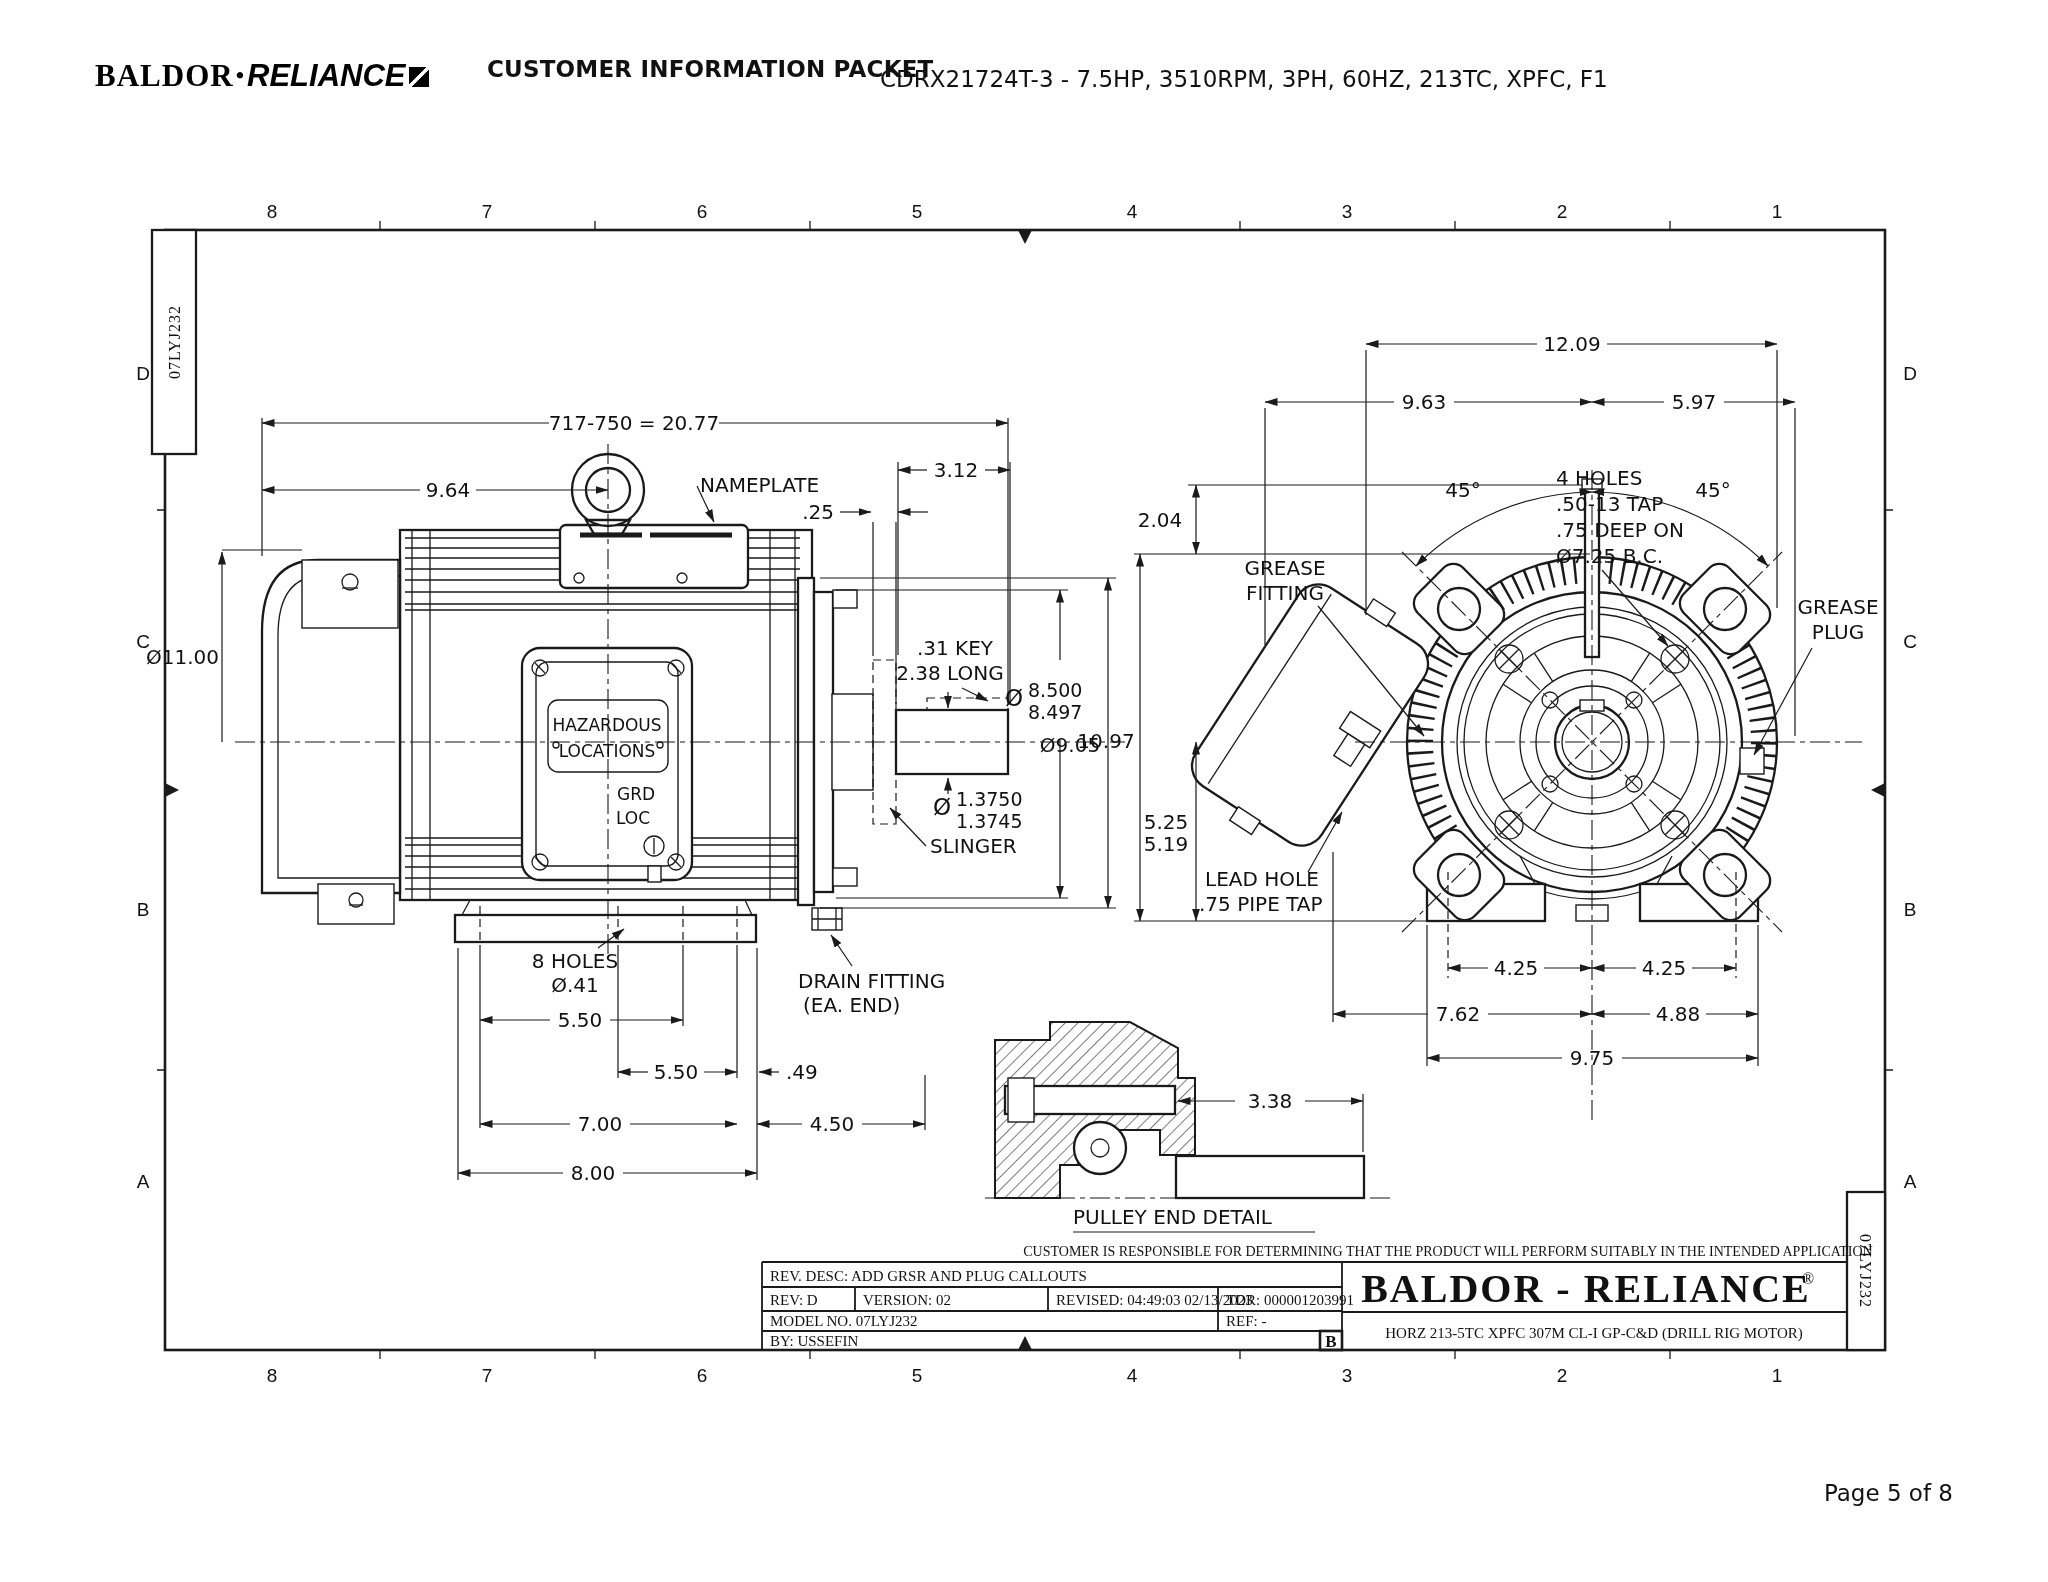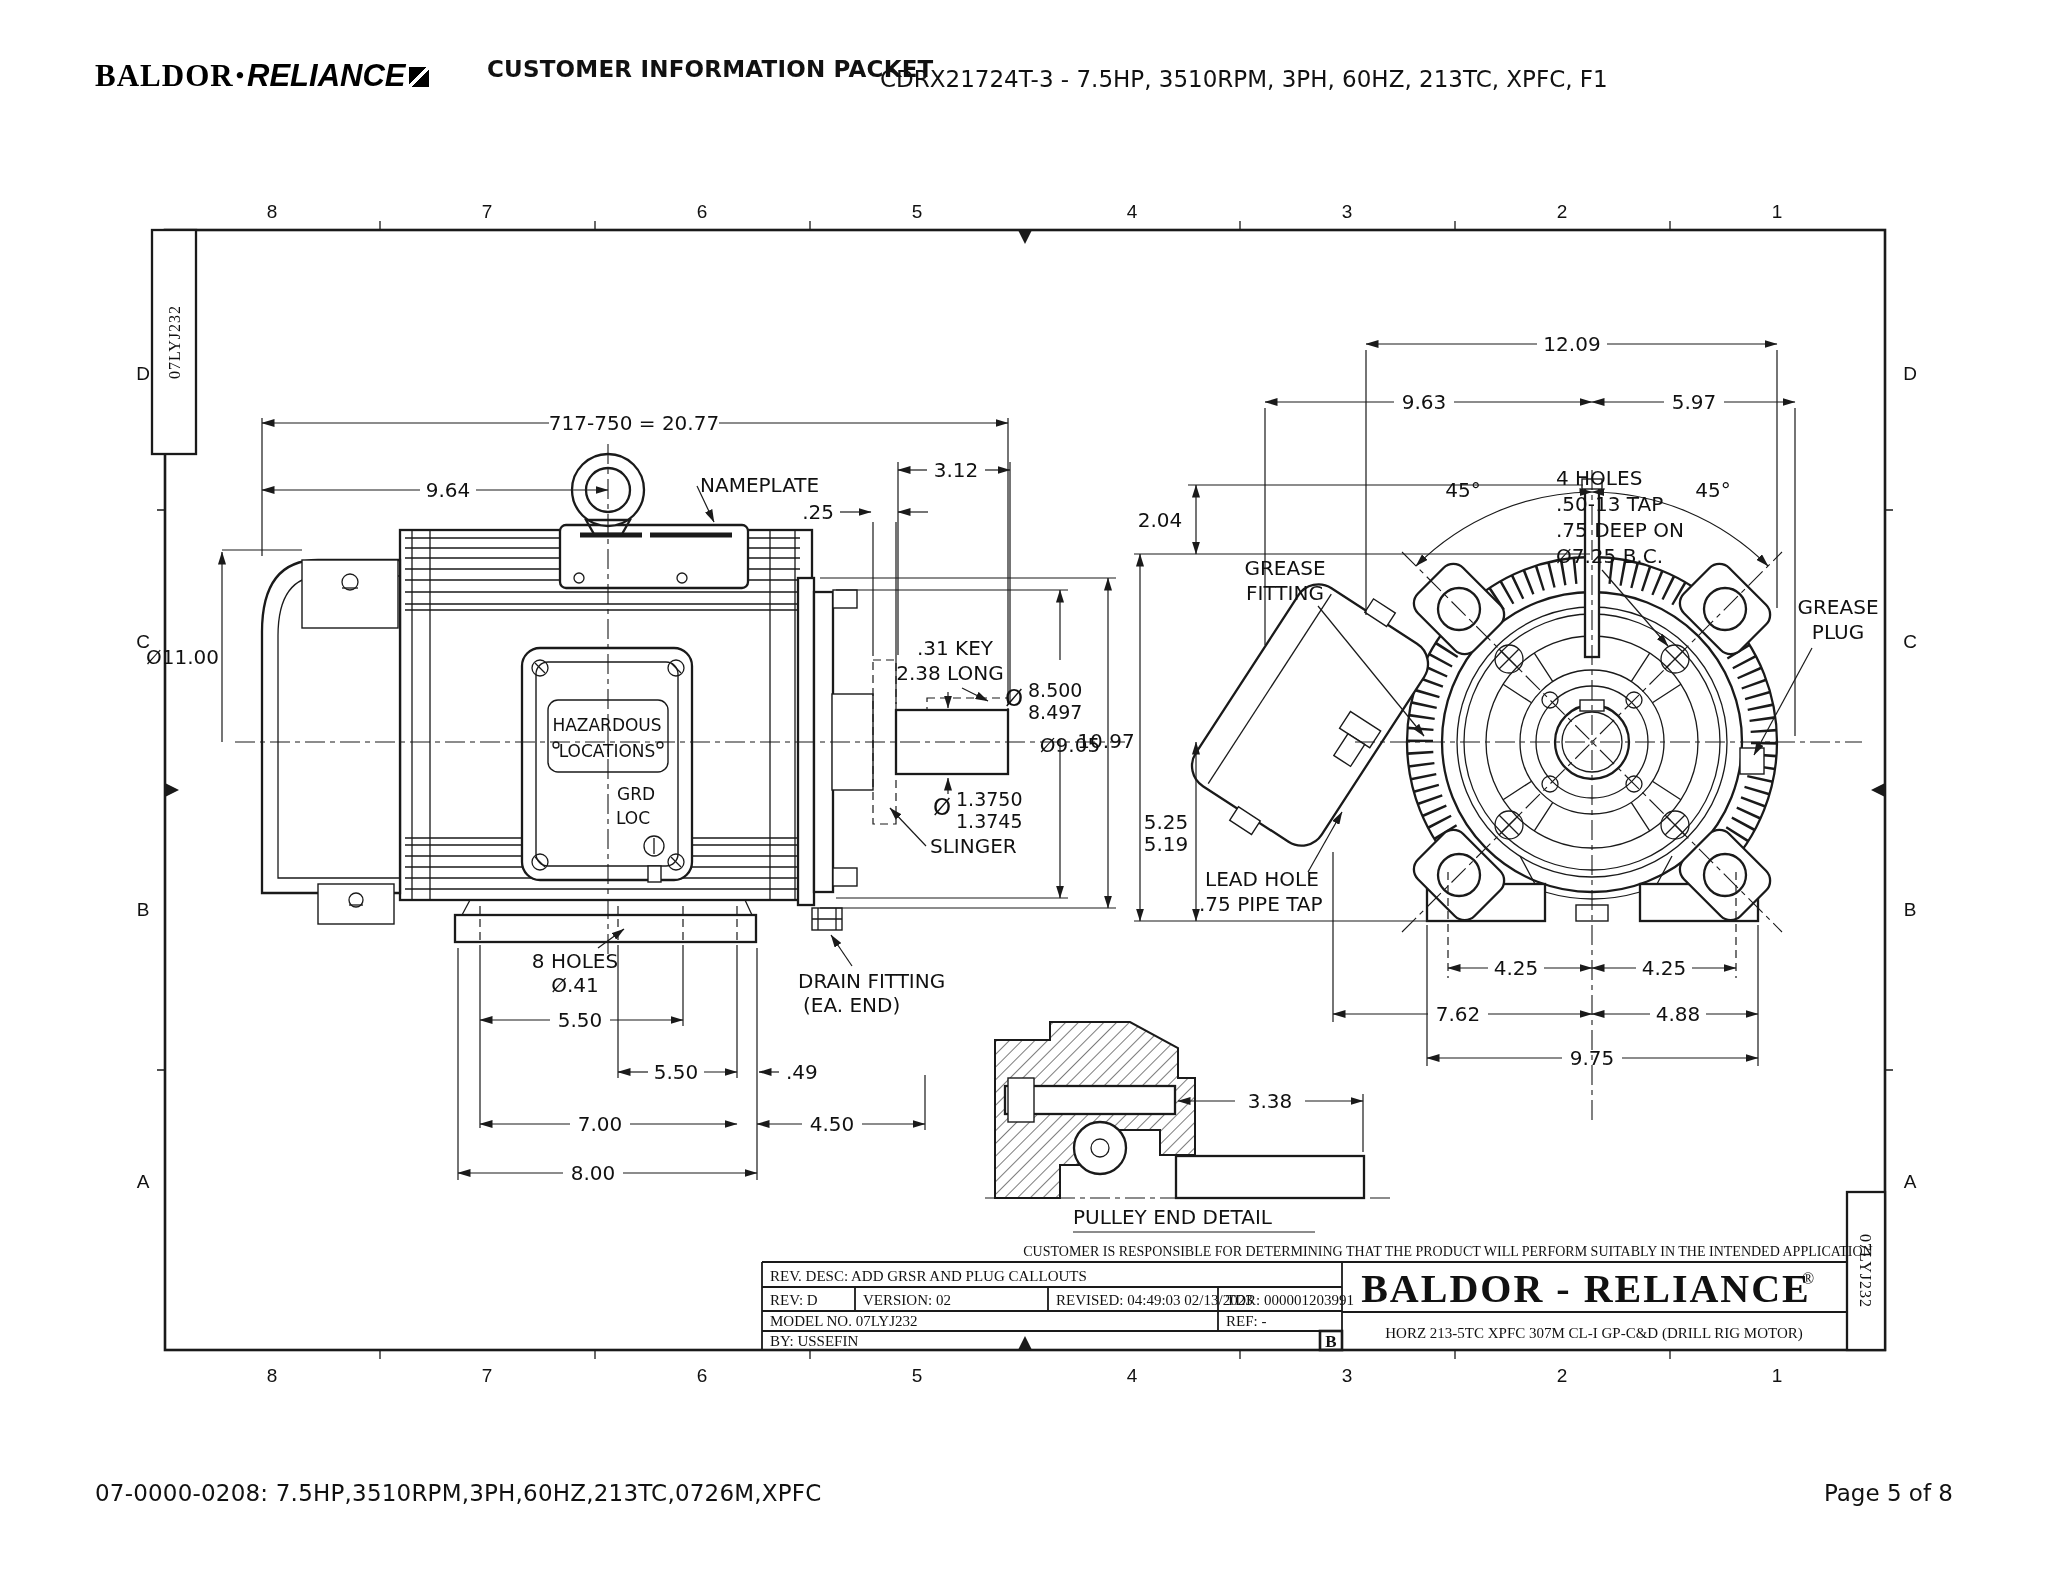--- a/index.html
+++ b/index.html
@@ -36,21 +36,20 @@
 <body>
 
 <div id="page">
 
   
   <div id="logo" class="hdr-abs"><span>BALDOR</span><span class="dot">•</span><span class="rel">RELIANCE</span><span class="lbox"></span></div>
   <div id="cip" class="hdr-abs">CUSTOMER INFORMATION PACKET</div>
   <div id="spec" class="hdr-abs">CDRX21724T-3 - 7.5HP, 3510RPM, 3PH, 60HZ, 213TC, XPFC, F1</div>
 
   
-  <div id="foot-l" class="hdr-abs">07-0000-0208: 7.5HP,3510RPM,3PH,60HZ,213TC,0726M,XPFC</div>
   <div id="foot-r" class="hdr-abs">Page 5 of 8</div>
 
   <svg width="2048" height="1582" viewBox="0 0 2048 1582">
     <defs>
       <marker id="ar" markerWidth="13" markerHeight="8" refX="12.5" refY="4" orient="auto-start-reverse" markerUnits="userSpaceOnUse">
         <path d="M0,0 L13,4 L0,8 z" fill="#1a1a1a"></path>
       </marker>
       <pattern id="hx" width="9" height="9" patternUnits="userSpaceOnUse" patternTransform="rotate(45)">
         <line x1="0" y1="0" x2="0" y2="9" stroke="#444" stroke-width="1.4"></line>
       </pattern>

